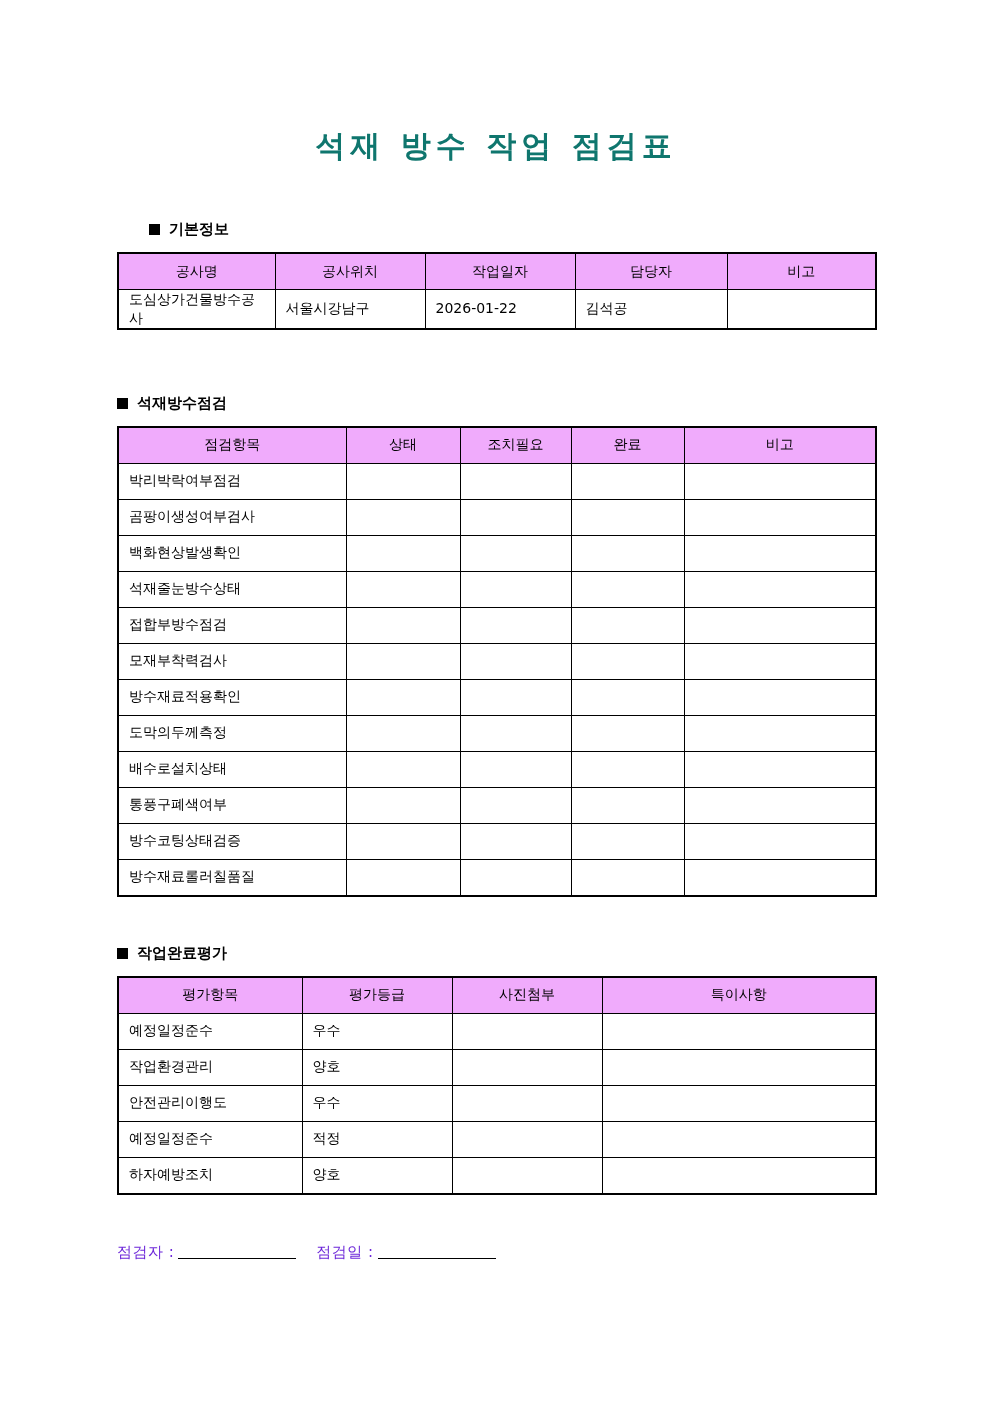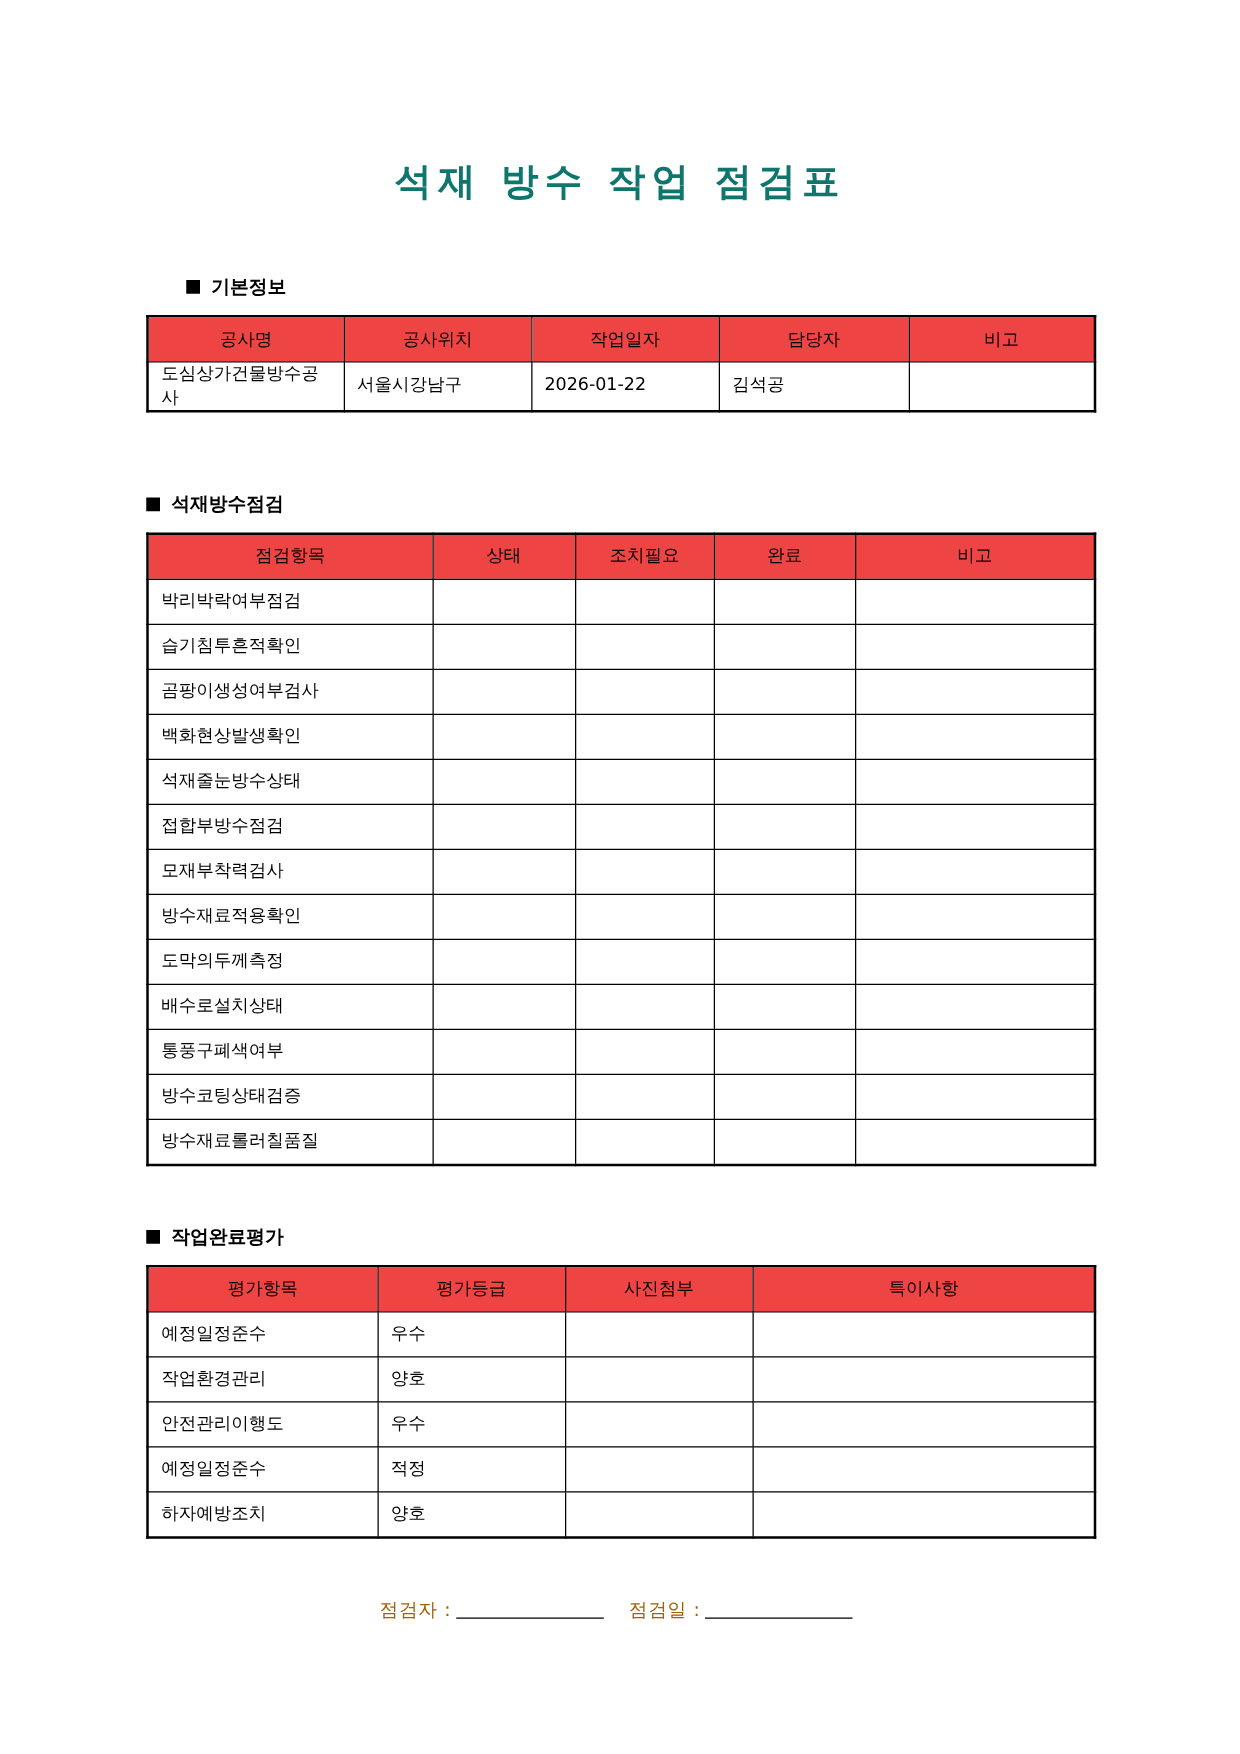--- a/index.html
+++ b/index.html
@@ -68,21 +68,21 @@
   table.grid td {
     border: 1px solid #000;
     font-size: 14px;
     font-weight: normal;
     color: #000;
     padding: 0 10px;
     vertical-align: middle;
     overflow: hidden;
   }
   table.grid th {
-    background: #ef4444;
+    background: #f0abfc;
     text-align: center;
     height: 35px;
   }
   table.grid td {
     background: #ffffff;
     height: 35px;
   }
   td.cell-left  { text-align: left; }
   td.cell-empty { text-align: left; }
 
@@ -103,23 +103,23 @@
 
   
   .tbl-eval .col-item   { width: 184px; }
   .tbl-eval .col-grade  { width: 150px; }
   .tbl-eval .col-photo  { width: 150px; }
   .tbl-eval .col-remark { width: 274px; }
 
   
   .footer-sign {
     margin-top: 48px;
-    text-align: center;
+    text-align: left;
     font-size: 15px;
-    color: #a16207;
+    color: #6d28d9;
     letter-spacing: 0.5px;
     padding-right: 0px;
   }
   .footer-sign .sign-line {
     display: inline-block;
     border-bottom: 1px solid #000;
     width: 118px;
     margin: 0 6px 0 4px;
     vertical-align: -2px;
   }
@@ -189,27 +189,20 @@
     </thead>
     <tbody>
       <tr>
         <td class="cell-left">박리박락여부점검</td>
         <td class="cell-empty"></td>
         <td class="cell-empty"></td>
         <td class="cell-empty"></td>
         <td class="cell-empty"></td>
       </tr>
       <tr>
-        <td class="cell-left">습기침투흔적확인</td>
-        <td class="cell-empty"></td>
-        <td class="cell-empty"></td>
-        <td class="cell-empty"></td>
-        <td class="cell-empty"></td>
-      </tr>
-      <tr>
         <td class="cell-left">곰팡이생성여부검사</td>
         <td class="cell-empty"></td>
         <td class="cell-empty"></td>
         <td class="cell-empty"></td>
         <td class="cell-empty"></td>
       </tr>
       <tr>
         <td class="cell-left">백화현상발생확인</td>
         <td class="cell-empty"></td>
         <td class="cell-empty"></td>

